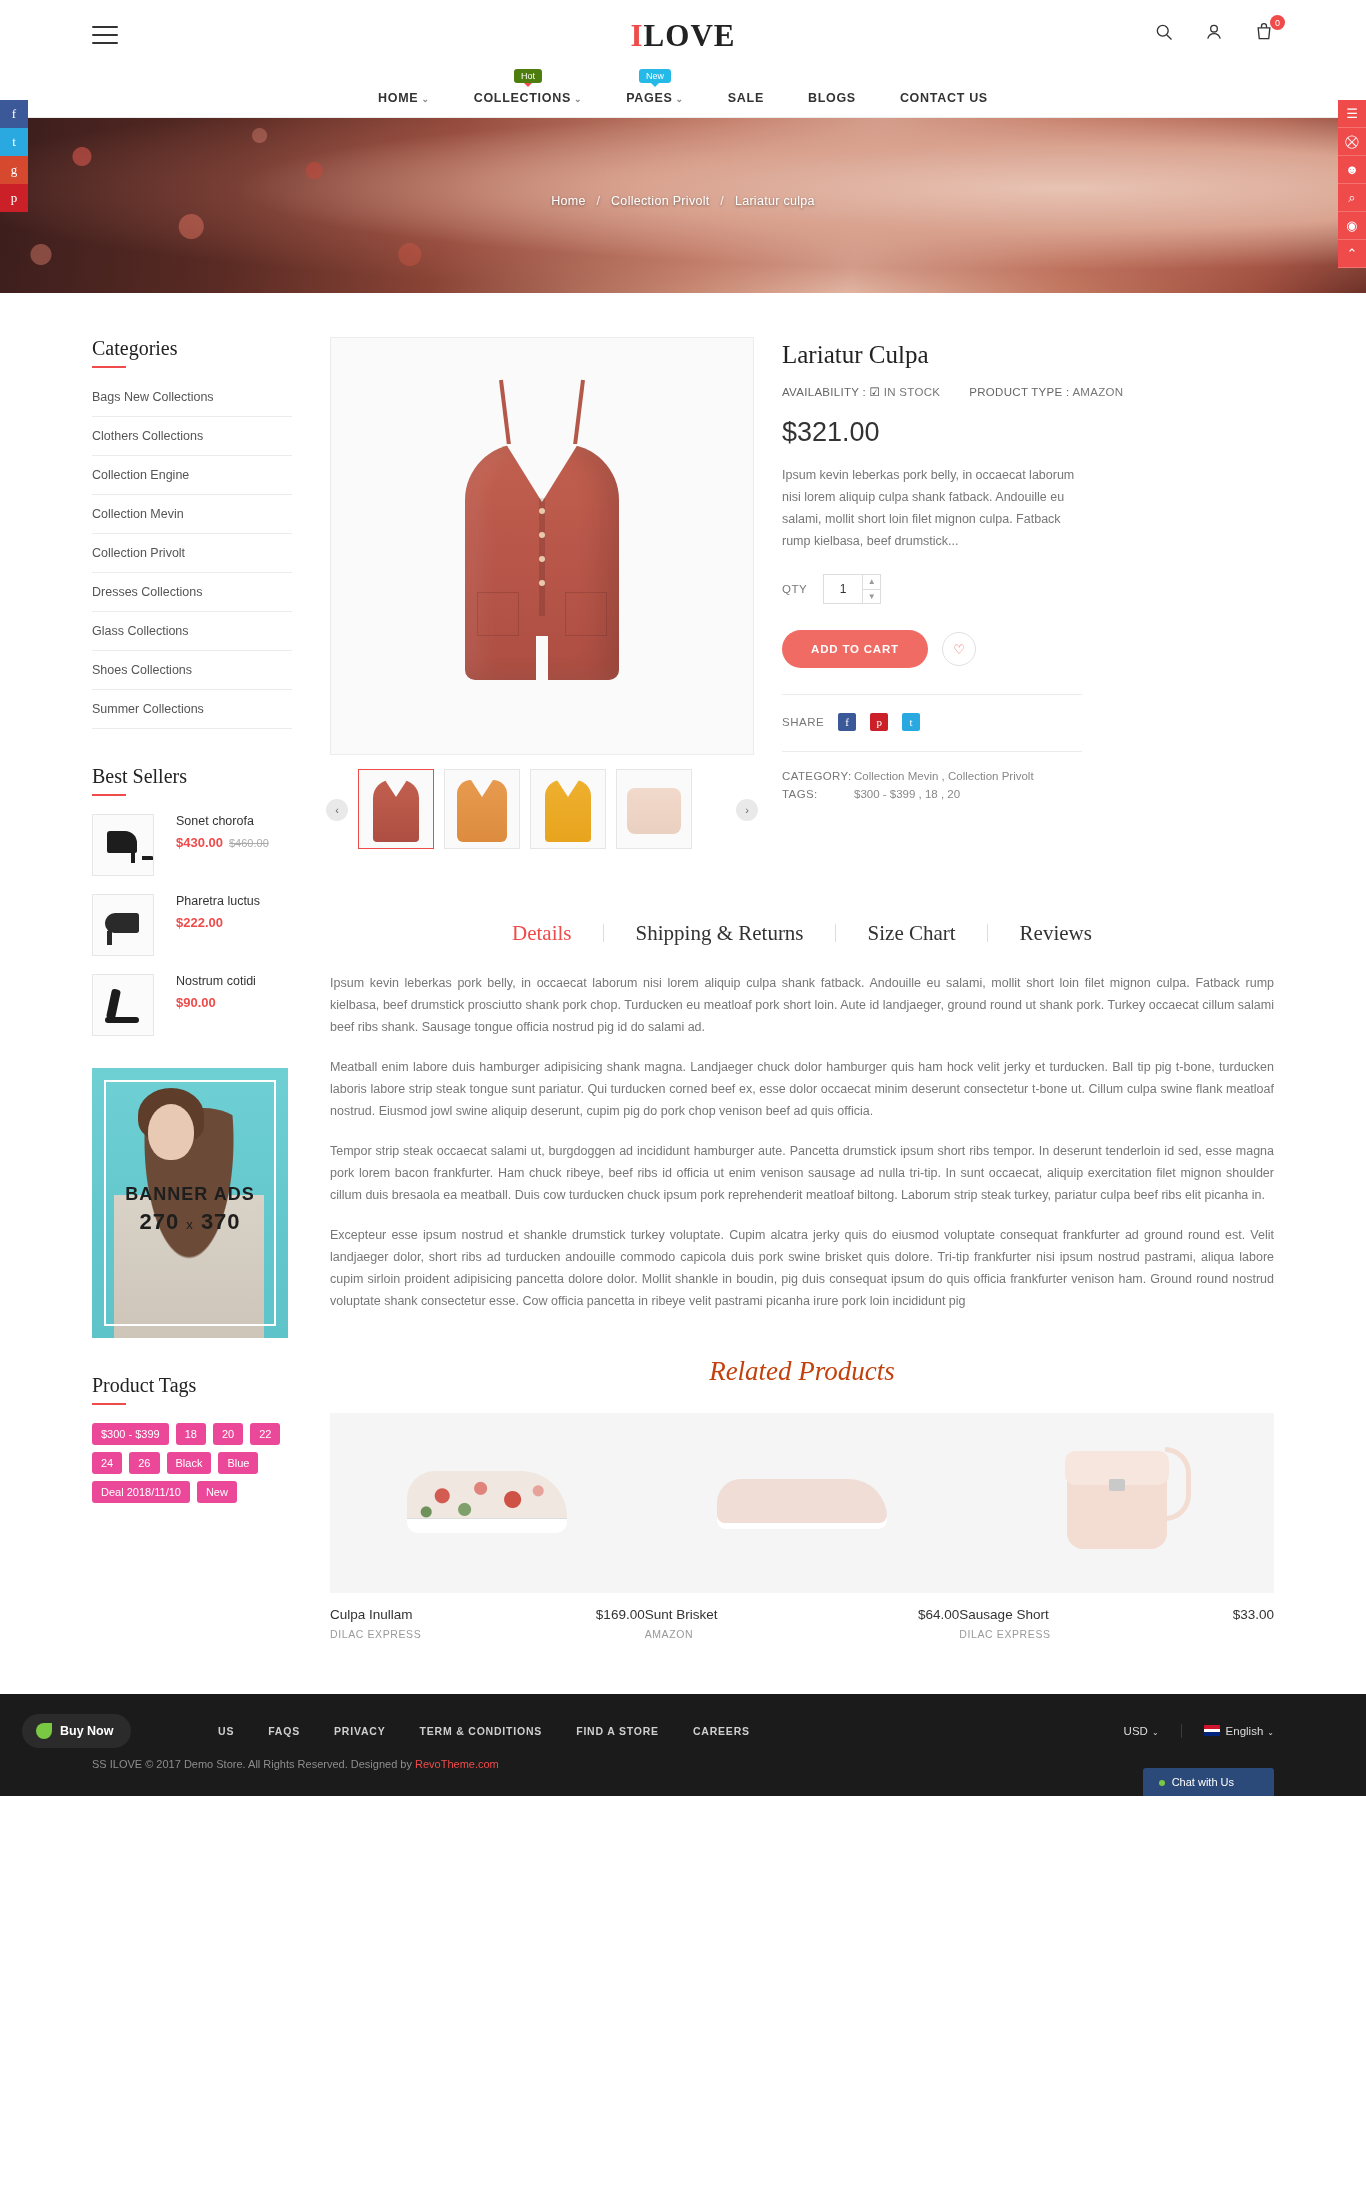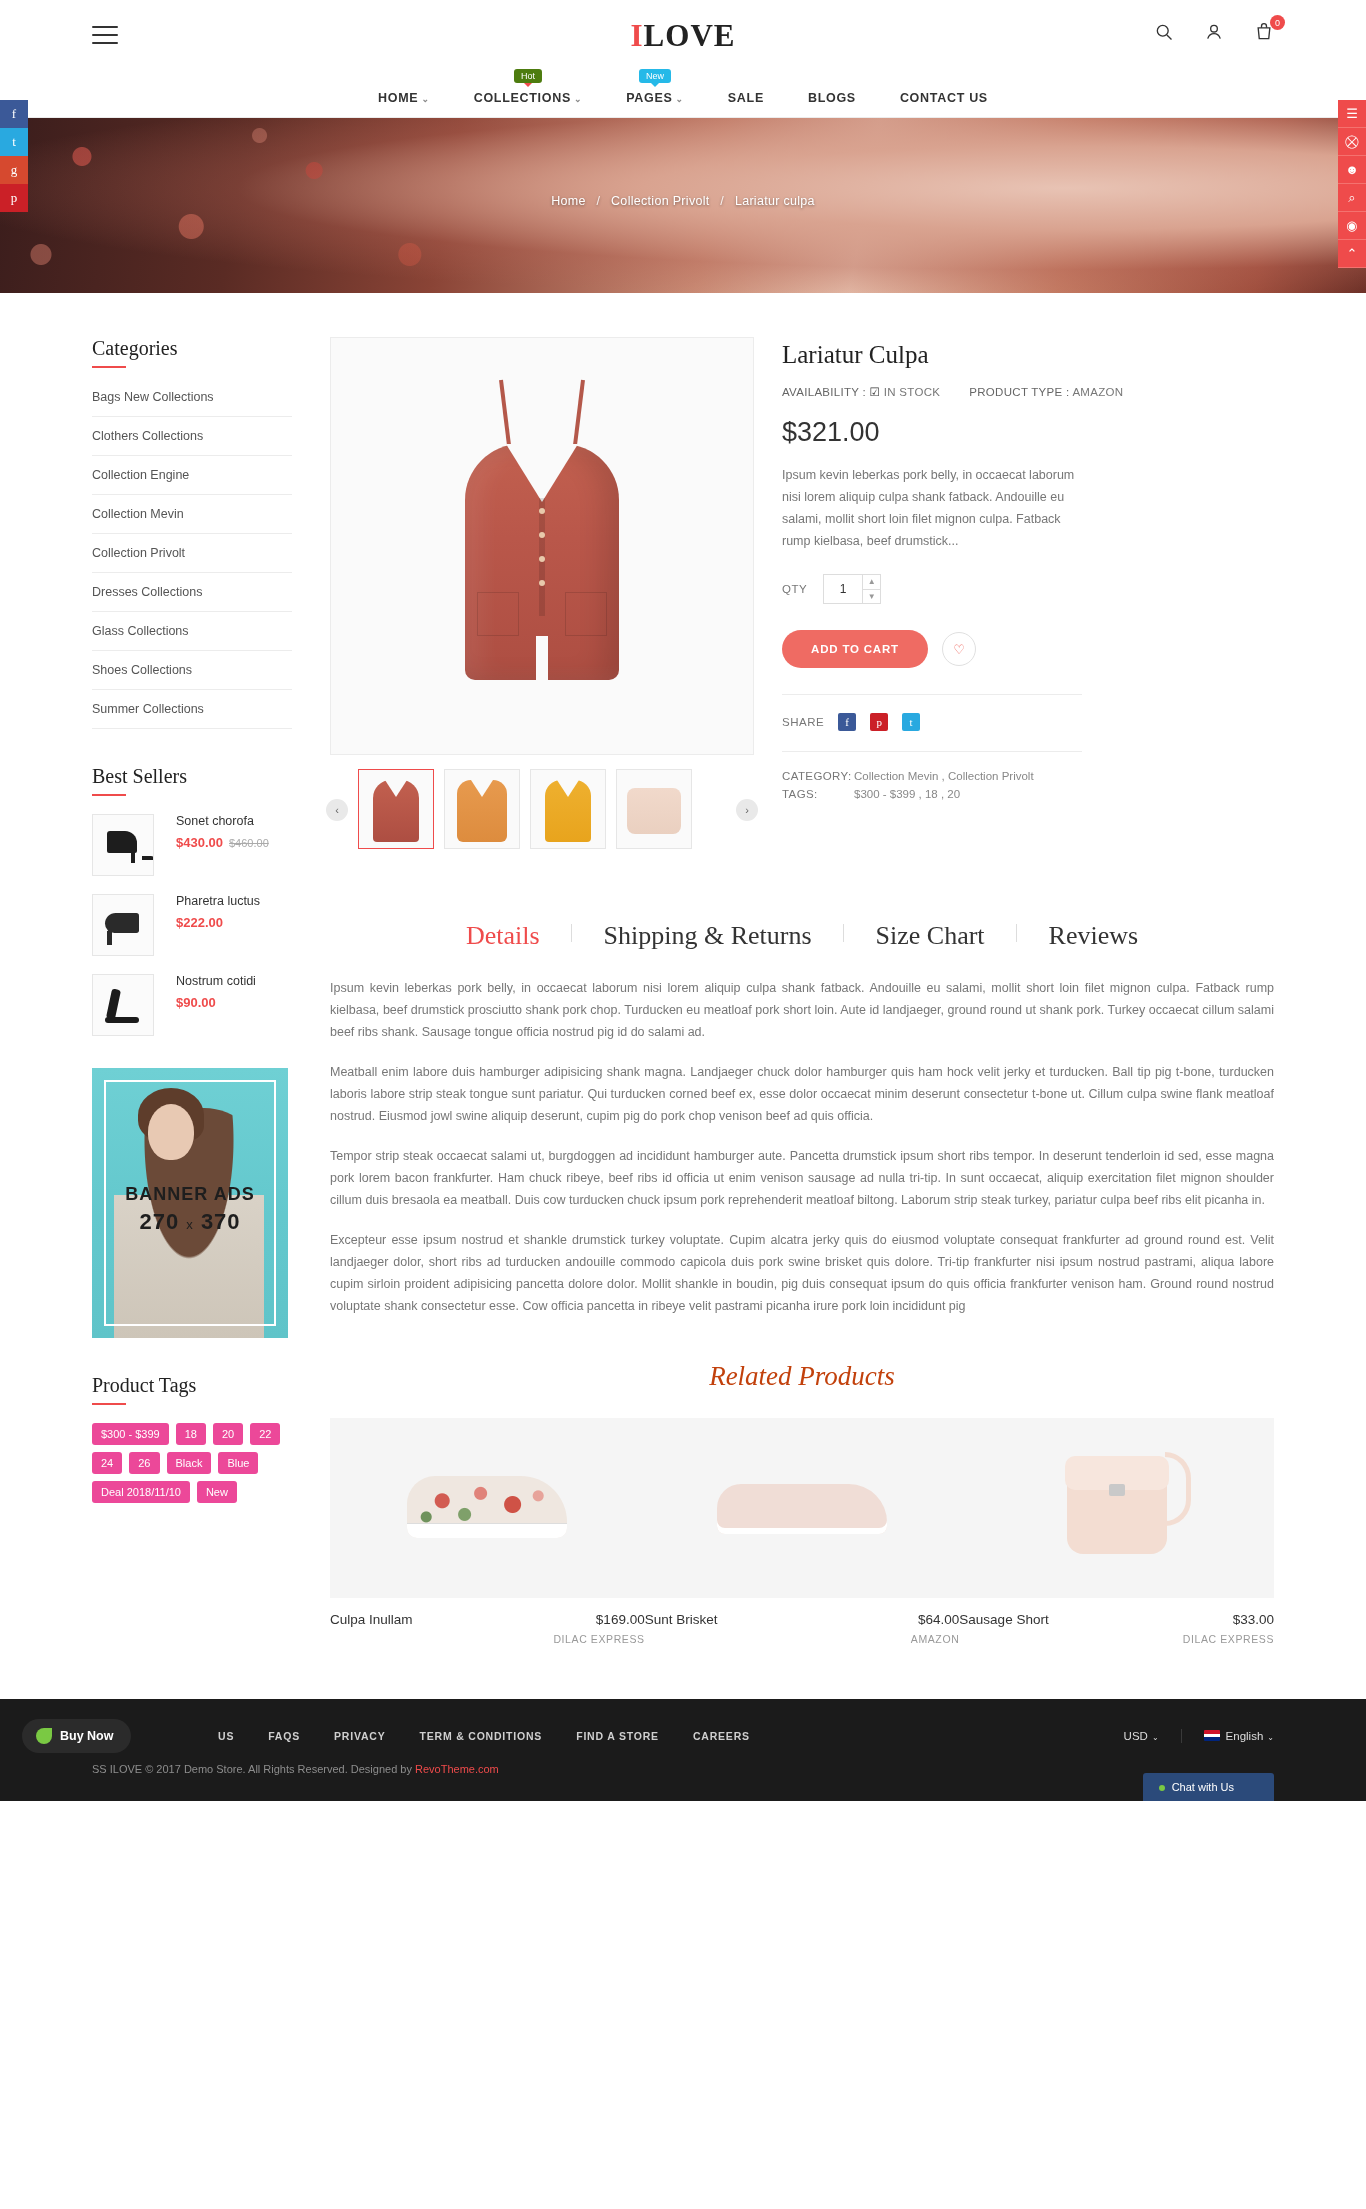--- a/index.html
+++ b/index.html
@@ -307,21 +307,21 @@
   .taxrow { font-size:11.5px; color:#777; margin-bottom:6px; display:flex;}
   .taxrow .k { width:72px; letter-spacing:.4px;}
   .taxrow .v { color:#888; }
 
   
   .tabs {
     margin:46px 0 0 0; padding-top:26px;
     display:flex; justify-content:center; align-items:center; gap:0;
   }
   .tab {
-    font-family:"Liberation Serif", serif; font-size:26px; color:#333;
+    font-family:"Liberation Serif", serif; font-size:21px; color:#333;
     padding:0 32px; cursor:pointer; position:relative;text-align:center;
   }
   .tab.active { color:#ef4b4b; }
   .tab:not(:last-child):after {
     content:""; position:absolute; right:0; top:3px; height:18px; width:1px; background:#ddd;
   }
   .tabbody { padding:26px 0 0 0; }
   .tabbody p {
     font-size:12.5px; line-height:22px; color:#777; text-align:justify; margin:0 0 18px 0;
   }
@@ -372,21 +372,21 @@
     content:""; position:absolute; left:50%; top:26px; transform:translateX(-50%);
     width:16px; height:12px; background:#c9c9c9; border-radius:2px;
   }
   .bagstrap {
     position:absolute; left:50%; top:34px; margin-left:48px;
     width:26px; height:74px; border:5px solid #f3ddd2; border-left:none; border-radius:0 30px 30px 0;
   }
   .rel-info { display:flex; justify-content:space-between; align-items:baseline; margin-top:14px;}
   .rel-name { font-size:13.5px; color:#333; cursor:pointer;}
   .rel-price { font-size:13.5px; color:#333; }
-  .rel-brand { font-size:10.5px; color:#999; letter-spacing:.6px; margin-top:6px;text-align:right;}
+  .rel-brand { font-size:10.5px; color:#999; letter-spacing:.6px; margin-top:6px;}
 
   
   .footer {
     margin-top:54px; background:#1b1b1b; color:#bbb; padding:30px 92px 26px 92px; position:relative;
   }
   .footer-row { display:flex; align-items:center; justify-content:space-between; }
   .flinks { display:flex; gap:34px; padding-left:126px;}
   .flinks span { font-size:10.5px; letter-spacing:.8px; color:#cfcfcf; cursor:pointer; font-weight:bold;}
   .fright { display:flex; align-items:center; gap:22px;}
   .fsel { font-size:11.5px; color:#ddd; cursor:pointer; }

